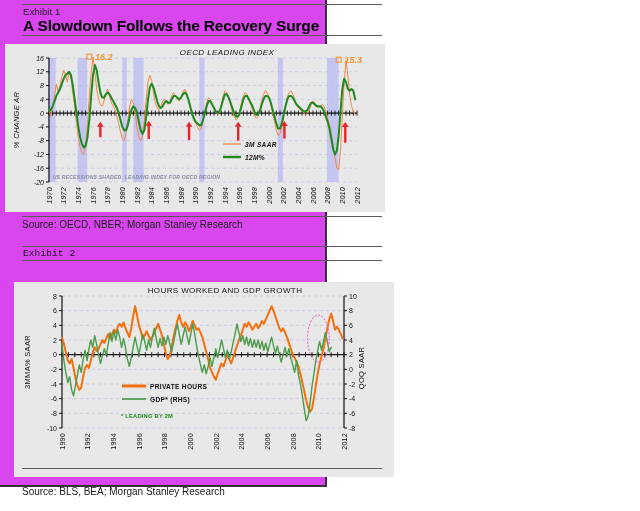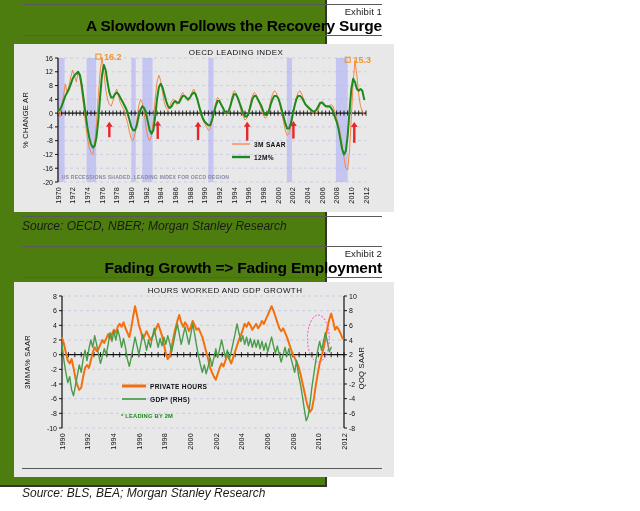--- a/index.html
+++ b/index.html
@@ -9,25 +9,24 @@
     width: 640px;
     height: 511px;
     overflow: hidden;
     font-family: "Liberation Sans", sans-serif;
   }
   #page {
     position: absolute;
     left: 0; top: 0;
     width: 327px;
     height: 487px;
-    background: #4d7c0f;
+    background: #d946ef;
     border-right: 2px solid #333333;
     border-bottom: 2px solid #333333;
     box-sizing: border-box;
-    text-align: right;
   }
   .exhibit { position: absolute; left: 0; width: 405px; }
   .ex-head {
     position: absolute;
     left: 22px;
     width: 360px;
   }
   .rule-top {
     border-top: 1px solid #5a5a5a;
     height: 0;
@@ -50,24 +49,23 @@
   }
   .rule-bot {
     border-top: 1px solid #5a5a5a;
     height: 0;
     width: 360px;
     margin-top: 1px;
   }
   .source {
     position: absolute;
     left: 22px;
-    font-size: 12px;
+    font-size: 10px;
     color: #1a1a1a;
     white-space: nowrap;
-    font-style: italic;
   }
   .src-rule {
     position: absolute;
     left: 22px;
     width: 360px;
     border-top: 1px solid #5a5a5a;
     height: 0;
   }
   .chartbox { position: absolute; }
   svg { display: block; }
@@ -79,21 +77,21 @@
 <div id="page">
 
   <div class="exhibit" style="top:0;">
     <div class="ex-head" style="top:4px;">
       <div class="rule-top"></div>
       <div class="ex-label">Exhibit 1</div>
       <div class="ex-title">A Slowdown Follows the Recovery Surge</div>
       <div class="rule-bot"></div>
     </div>
 
-    <div class="chartbox" style="left:14px; top:44px;">
+    <div class="chartbox" style="left:5px; top:44px;font-style:italic;">
       <svg id="svg-ex1" width="380" height="168" viewBox="0 0 380 168">
           <rect x="0" y="0" width="380" height="168" fill="#e8e8e8"></rect>
           <rect x="43.266666666667334" y="14" width="7.333333333333336" height="124" fill="#c5c5f2"></rect>
           <rect x="72.60000000000068" y="14" width="9.53333333333299" height="124" fill="#c5c5f2"></rect>
           <rect x="117.33333333333333" y="14" width="4.399999999999338" height="124" fill="#c5c5f2"></rect>
           <rect x="128.33333333333334" y="14" width="10.266666666667334" height="124" fill="#c5c5f2"></rect>
           <rect x="194.33333333333334" y="14" width="5.133333333333667" height="124" fill="#c5c5f2"></rect>
           <rect x="272.80000000000035" y="14" width="5.133333333333667" height="124" fill="#c5c5f2"></rect>
           <rect x="321.93333333333396" y="14" width="11.733333333332723" height="124" fill="#c5c5f2"></rect>
           <line x1="44" y1="14" x2="352" y2="14" stroke="#b9b9e0" stroke-width="0.6" stroke-dasharray="3,3"></line>
@@ -260,24 +258,23 @@
           <text x="0" y="0" font-size="7.2" fill="#111" text-anchor="end" letter-spacing="0.2" class="ct" transform="translate(340.1333333333333,143) rotate(-90)">2010</text>
           <text x="0" y="0" font-size="7.2" fill="#111" text-anchor="end" letter-spacing="0.2" class="ct" transform="translate(354.8,143) rotate(-90)">2012</text>
         </svg>
     </div>
 
     <div class="src-rule" style="top:216px;"></div>
     <div class="source" style="top:219px;">Source:  OECD, NBER; Morgan Stanley Research</div>
   </div>
 
   <div class="exhibit" style="top:246px;">
-    <div class="ex-head" style="top:0px;">
+    <div class="ex-head" style="top:0px;font-family:Liberation Mono, monospace;">
       <div class="rule-top"></div>
       <div class="ex-label">Exhibit 2</div>
-      <div class="ex-title">Fading Growth =&gt; Fading Employment</div>
       <div class="rule-bot"></div>
     </div>
 
     <div class="chartbox" style="left:14px; top:36px;">
       <svg id="svg-ex2" width="380" height="195" viewBox="0 0 380 195">
           <rect x="0" y="0" width="380" height="195" fill="#e8e8e8"></rect>
           <line x1="48" y1="14" x2="330" y2="14" stroke="#b9b9e0" stroke-width="0.6" stroke-dasharray="3,3"></line>
           <line x1="48" y1="28.66666666666667" x2="330" y2="28.66666666666667" stroke="#b9b9e0" stroke-width="0.6" stroke-dasharray="3,3"></line>
           <line x1="48" y1="43.33333333333333" x2="330" y2="43.33333333333333" stroke="#b9b9e0" stroke-width="0.6" stroke-dasharray="3,3"></line>
           <line x1="48" y1="58" x2="330" y2="58" stroke="#b9b9e0" stroke-width="0.6" stroke-dasharray="3,3"></line>

